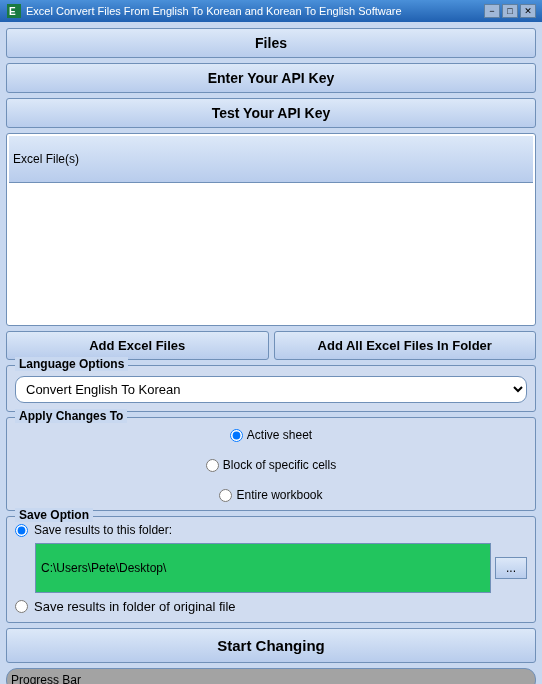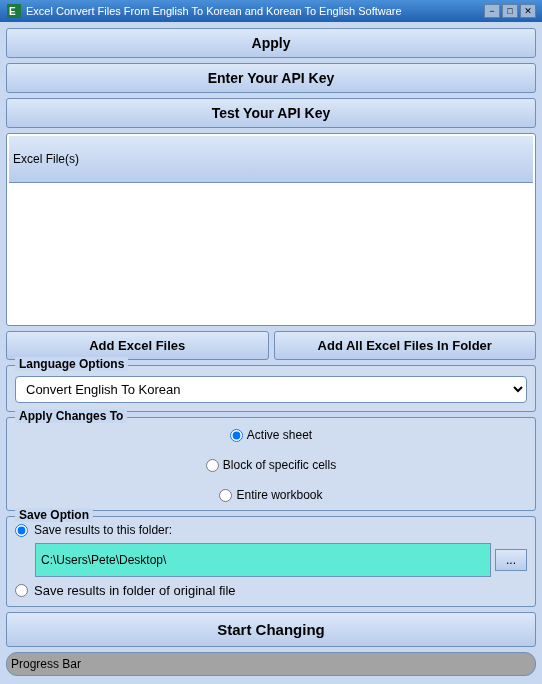--- a/index.html
+++ b/index.html
@@ -120,21 +120,21 @@
     }
     .dropdown-container {
       margin-top: 4px;
     }
     select {
       width: 100%;
       padding: 4px 6px;
       border: 1px solid #7090b8;
       background: white;
       font-size: 13px;
-      border-radius: 4px;
+      border-radius: 9px;
     }
     .radio-group {
       display: flex;
       align-items: center;
       gap: 16px;
       margin-top: 4px;
       flex-direction: column;
     }
     .radio-item {
       display: flex;
@@ -153,23 +153,23 @@
     }
     .save-path-row {
       display: flex;
       align-items: center;
       gap: 4px;
       margin-left: 20px;
       margin-bottom: 6px;
     }
     .path-input {
       flex: 1;
-      padding: 9px 5px;
-      border: 1px solid #7090b8;
-      background: #5eead4;
+      padding: 17px 5px;
+      border: 1px solid #7090b8;
+      background: #22c55e;
       font-size: 12px;
     }
     .browse-btn {
       width: 32px;
       padding: 3px 4px;
       background: linear-gradient(to bottom, #dce8f8, #b8ccec);
       border: 1px solid #7090b8;
       font-size: 12px;
       cursor: pointer;
       text-align: center;
@@ -219,21 +219,21 @@
   <span class="title-bar-title">Excel Convert Files From English To Korean and Korean To English Software</span>
   <div class="title-bar-controls">
     <div class="title-bar-btn">−</div>
     <div class="title-bar-btn">□</div>
     <div class="title-bar-btn">✕</div>
   </div>
 </div>
 
 <div class="main-content">
 
-  <button class="btn-main">Apply</button>
+  <button class="btn-main">Files</button>
 
   <button class="btn-main">Enter Your API Key</button>
 
   <button class="btn-main">Test Your API Key</button>
 
   <div class="file-list-container">
     <div class="file-list-header">
       <span>Excel File(s)</span>
     </div>
     <div class="file-list-body"></div>

